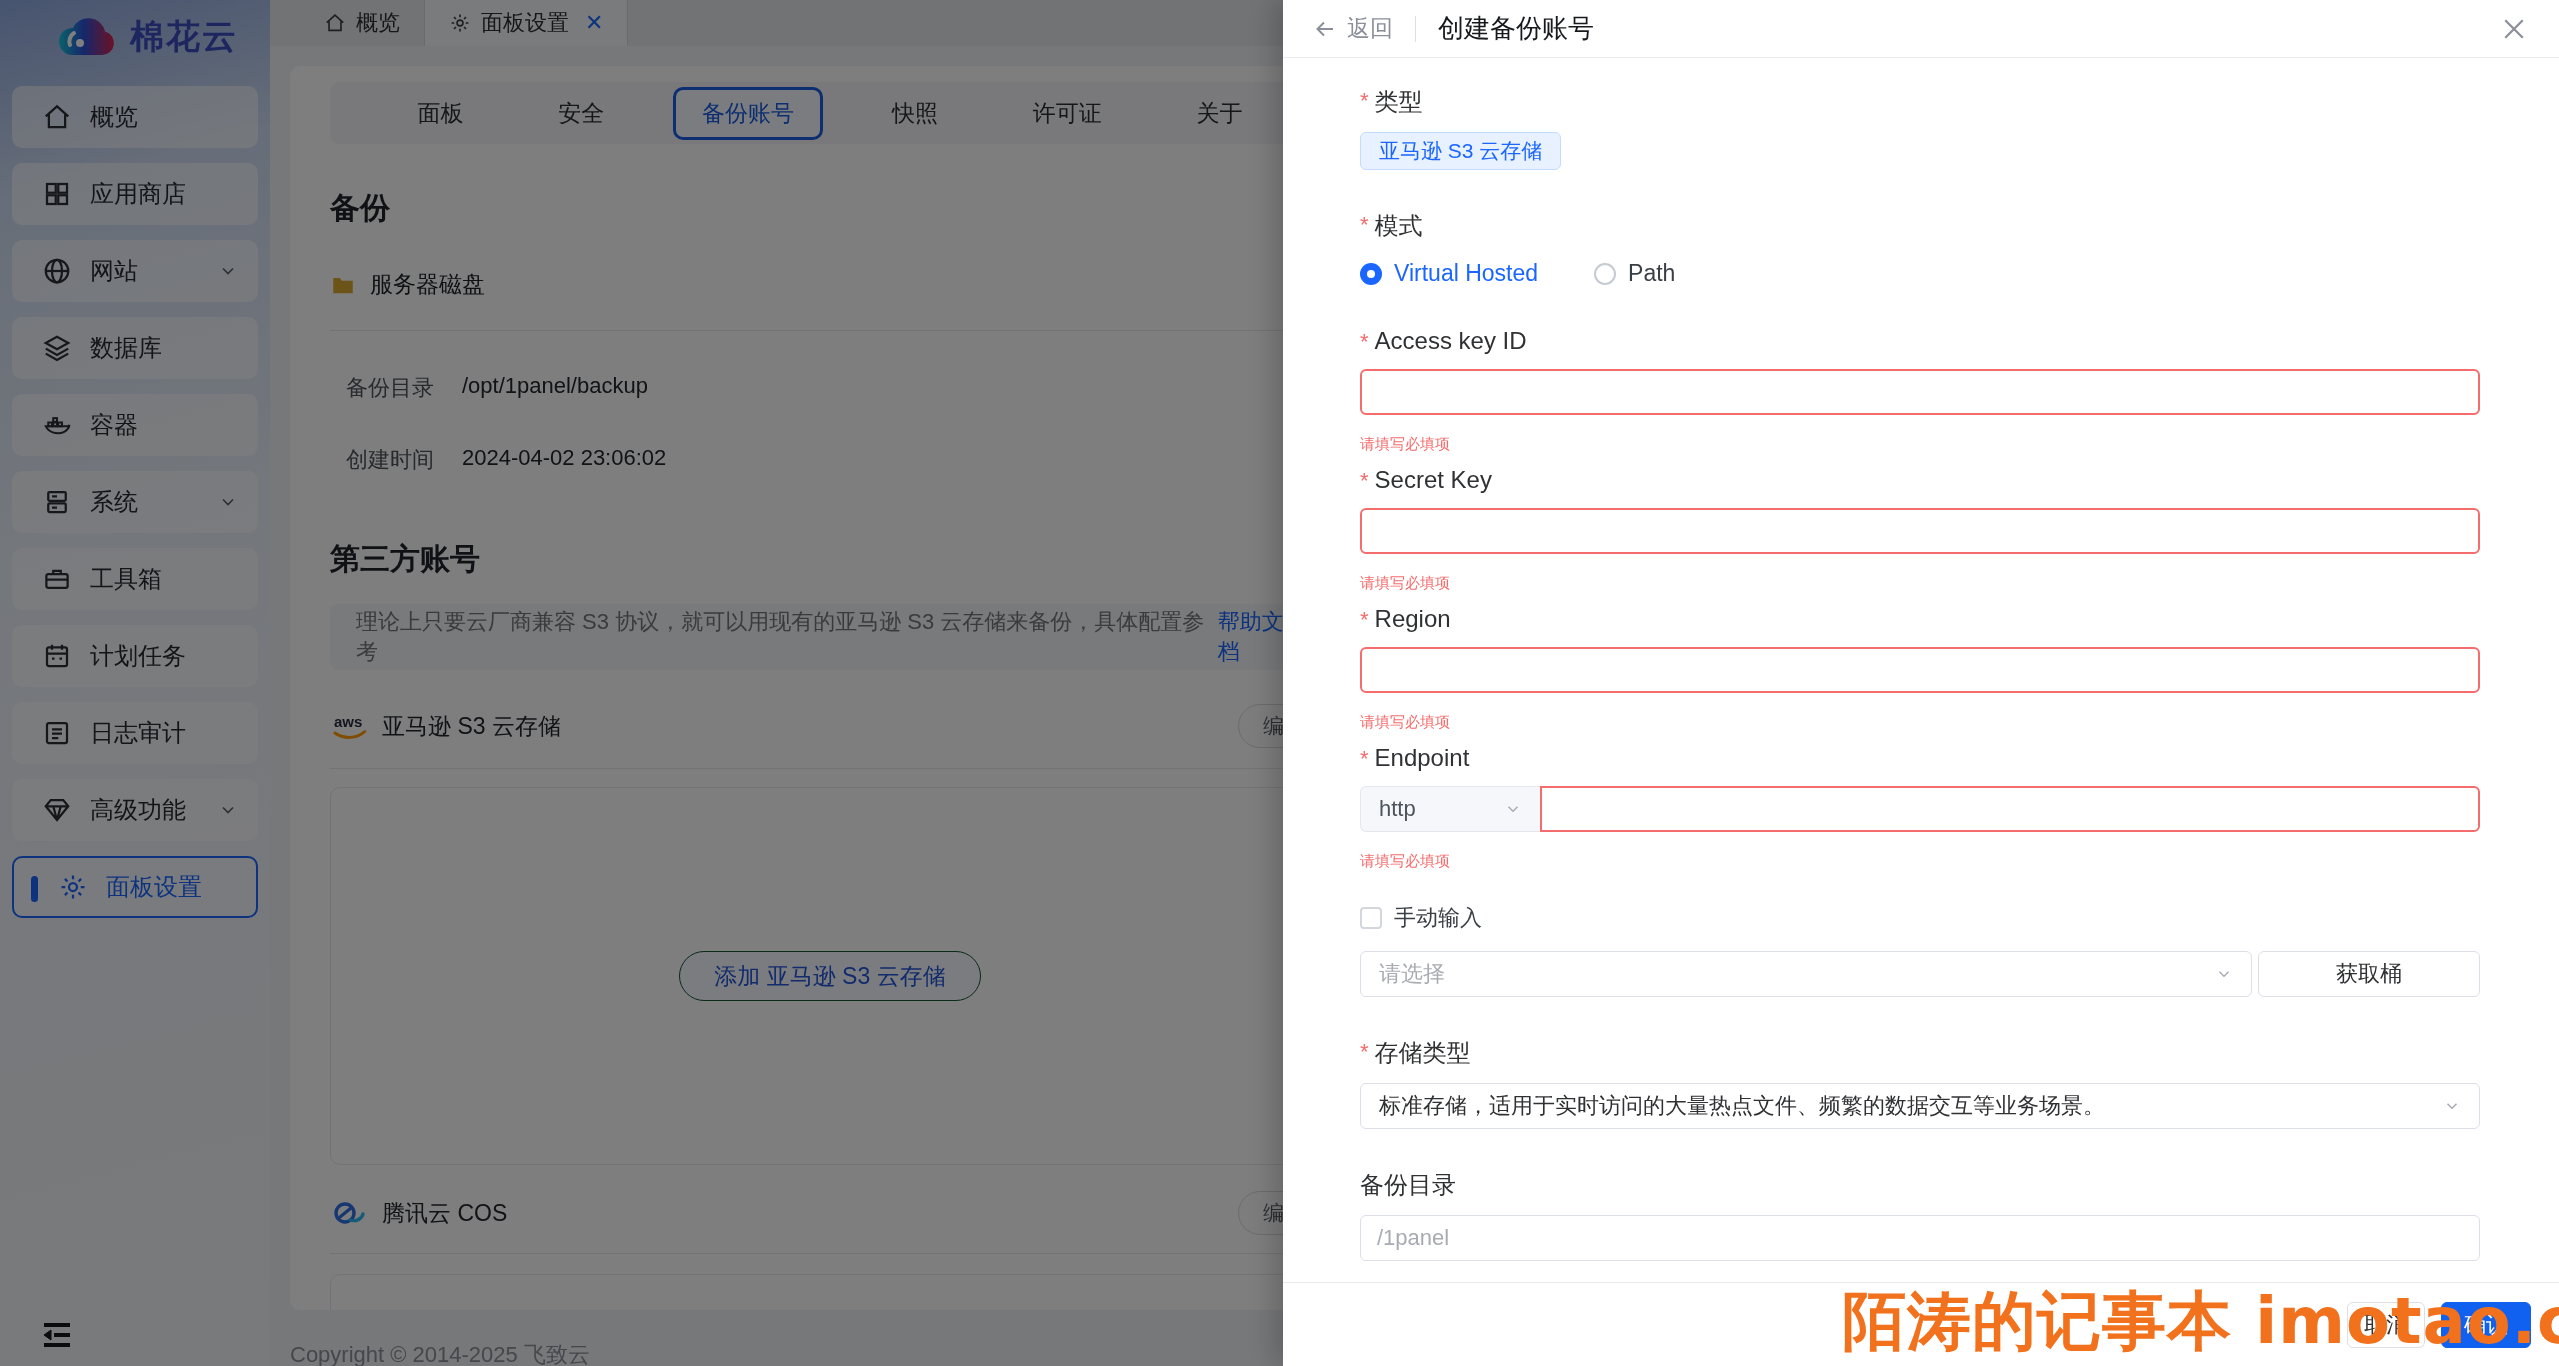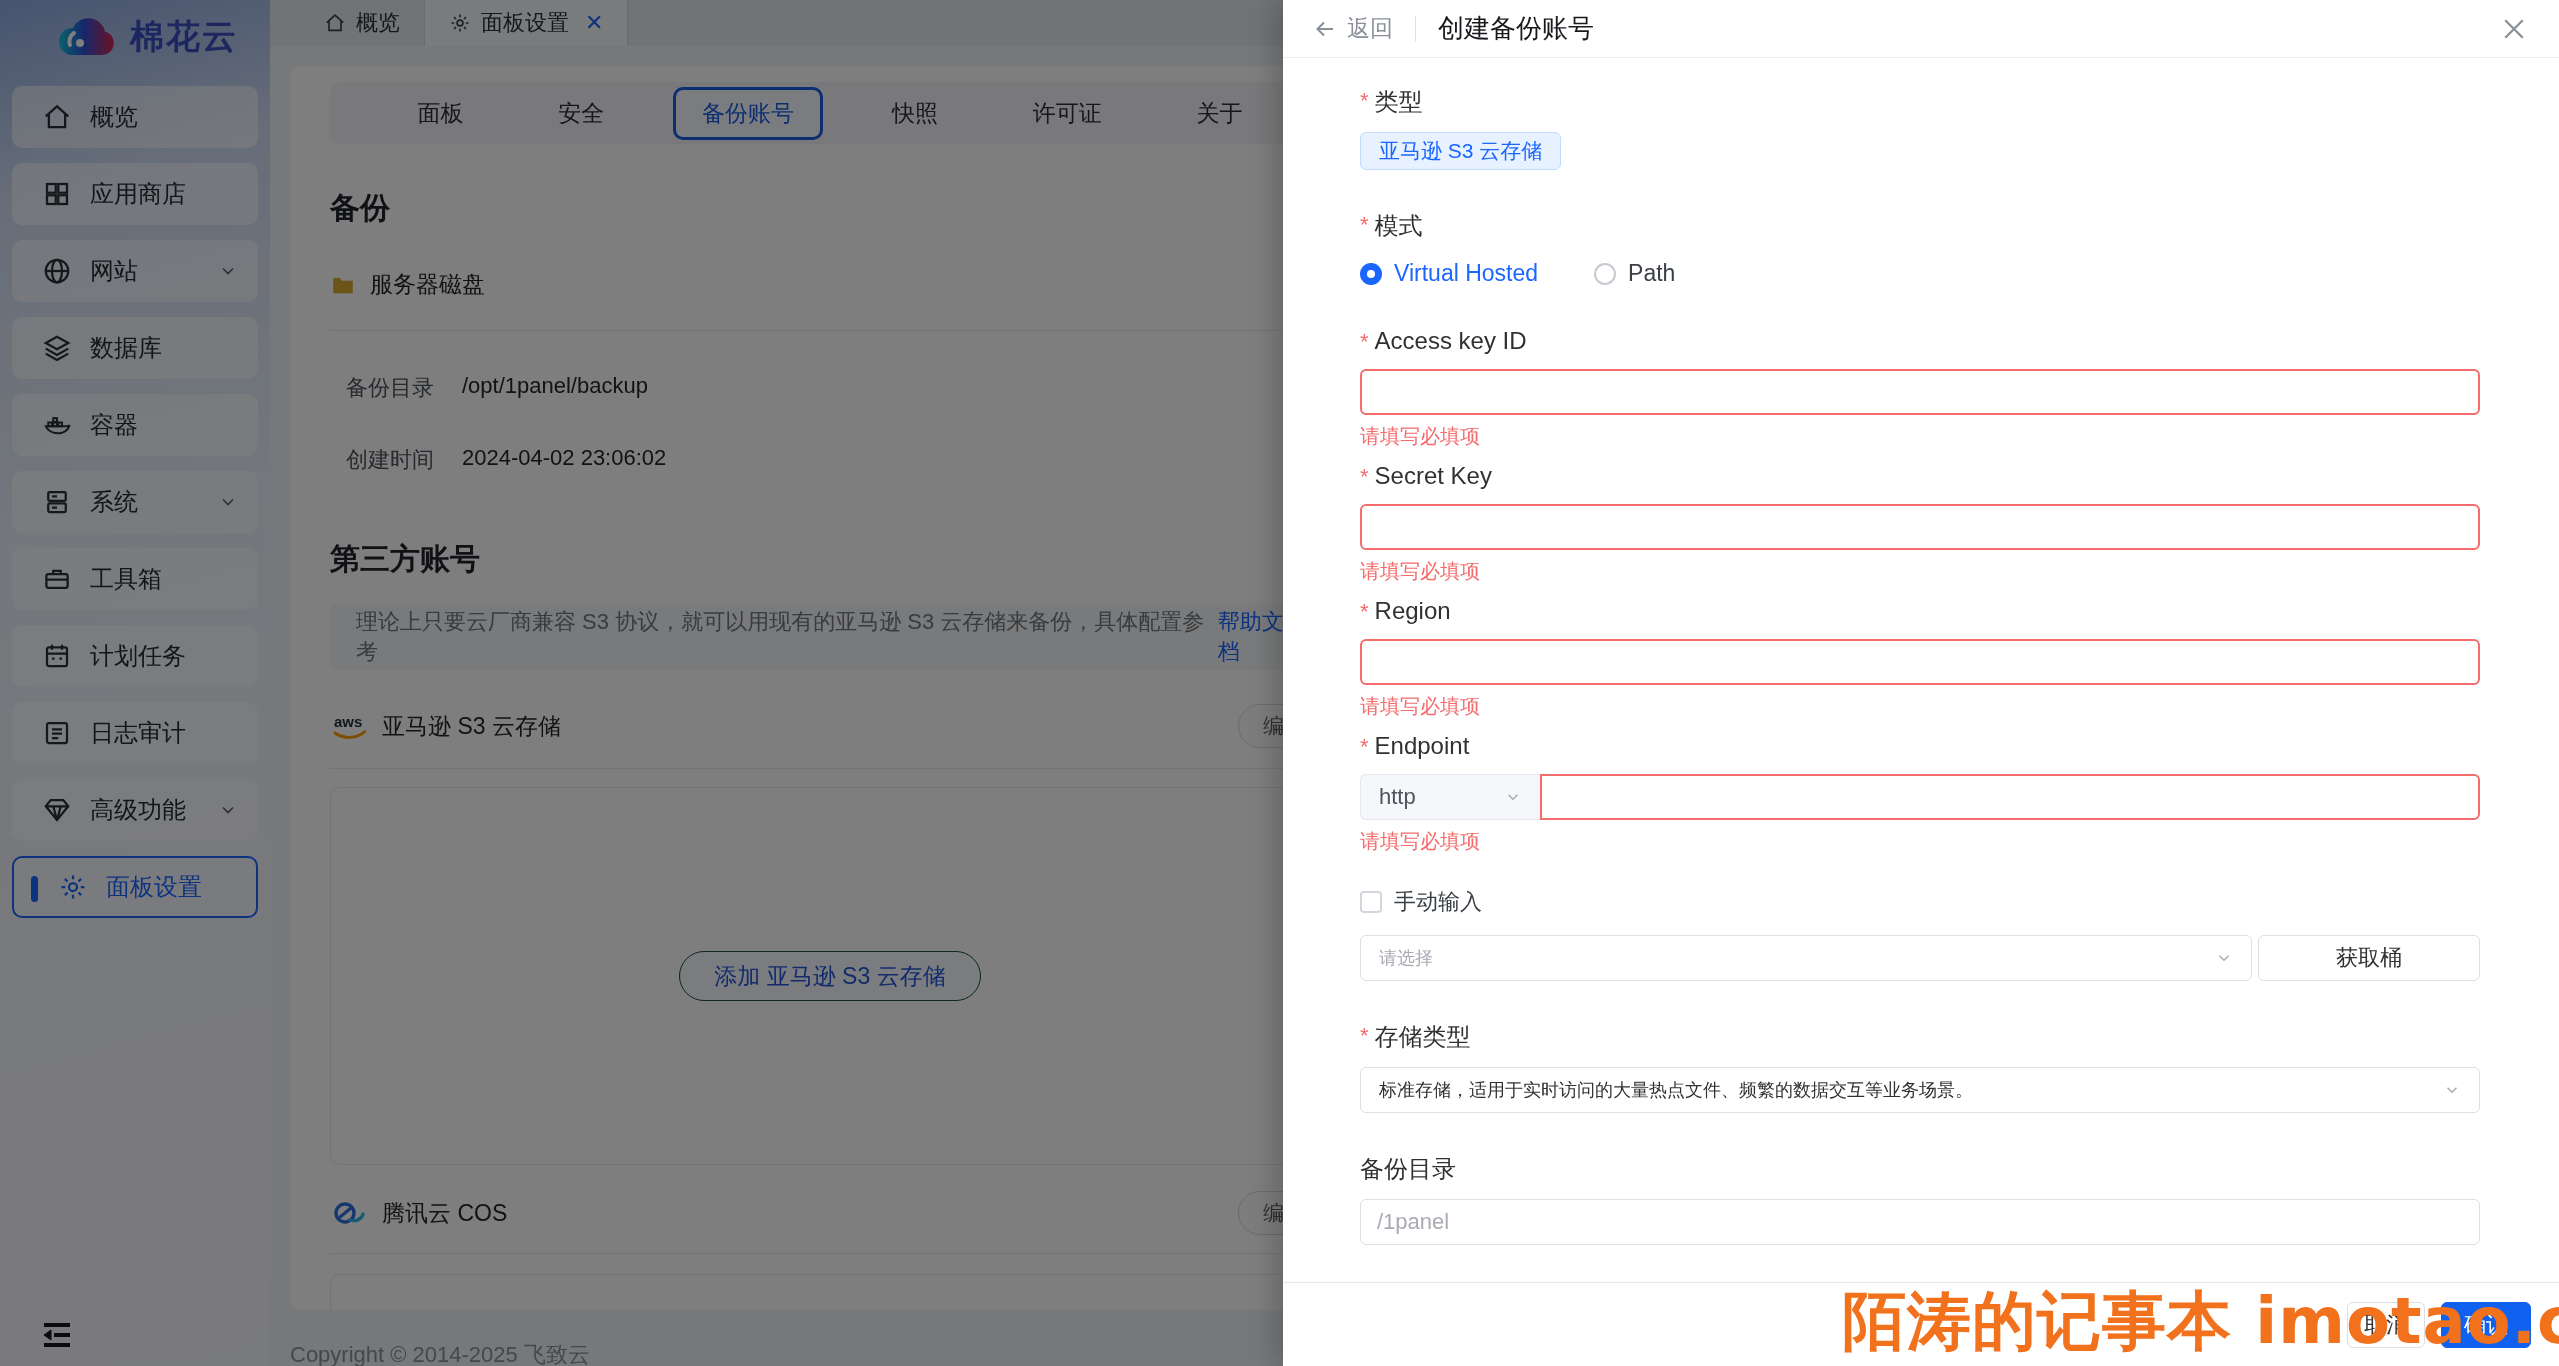--- a/index.html
+++ b/index.html
@@ -88,32 +88,32 @@
   .radio.sel .rdot { background:#1a66ff; position:relative; }
   .radio.sel .rdot::after { content:""; position:absolute; left:7px; top:7px; width:8px; height:8px;
     border-radius:50%; background:#fff; }
   .radio.sel { color:#1a66ff; }
   .radio.unsel .rdot { background:#fff; border:2px solid #c6cad1; }
   .radio.unsel { color:#3a3f46; }
   .inp { width:100%; height:46px; border:2px solid #f56c6c; border-radius:6px; font-size:22px;
     padding:0 16px; outline:none; background:#fff; color:#303133; }
   .inp.ok { border:1px solid #dcdfe6; }
   .inp::placeholder { color:#a8abb2; }
-  .err { color:#f56c6c; font-size:20px; margin-top:8px; }
+  .err { color:#f56c6c; font-size:15px; margin-top:20px; }
   .ep-row { display:flex;justify-content:center; }
   .proto { width:180px; height:46px; background:#f5f7fa; border:1px solid #e4e7ed; border-right:none;
     border-radius:6px 0 0 6px; display:flex; align-items:center; padding:0 18px; font-size:22px;
     color:#4e545c; cursor:pointer; }
   .proto .chev { margin-left:auto; width:18px; height:18px; color:#a8abb2; }
   .ep-inp { flex:1; border-radius:0 6px 6px 0; }
   .chkrow { display:flex; align-items:center; gap:12px; margin:20px 0 18px 0; font-size:22px; color:#3a3f46; }
   .chkbox { width:22px; height:22px; border:2px solid #d3d6dc; border-radius:4px; background:#fff; flex:none; }
   .bucket-row { display:flex; gap:6px; }
   .selbox { flex:1; height:46px; border:1px solid #dcdfe6; border-radius:6px; display:flex; align-items:center;
-    padding:0 18px; font-size:18px; cursor:pointer; background:#fff; }
+    padding:0 18px; font-size:22px; cursor:pointer; background:#fff; }
   .selbox .ph { color:#a8abb2; }
   .selbox .val { color:#303133; }
   .selbox .chev { margin-left:auto; width:18px; height:18px; color:#a8abb2; }
   .fetch-btn { width:222px; height:46px; border:1px solid #dcdfe6; border-radius:6px; background:#fff;
     font-size:22px; color:#303133; display:flex; align-items:center; justify-content:center; cursor:pointer; }
   .dr-foot { height:84px; flex:none; border-top:1px solid #e9e9eb; display:flex; align-items:center;
     justify-content:flex-end; gap:16px; padding-right:28px; background:#fff;margin-top:18px; }
   .btn { height:46px; border-radius:6px; font-size:22px; display:flex; align-items:center;
     justify-content:center; cursor:pointer; }
   .btn.ghost { width:78px; background:#fff; border:1px solid #dcdfe6; color:#303133; }

